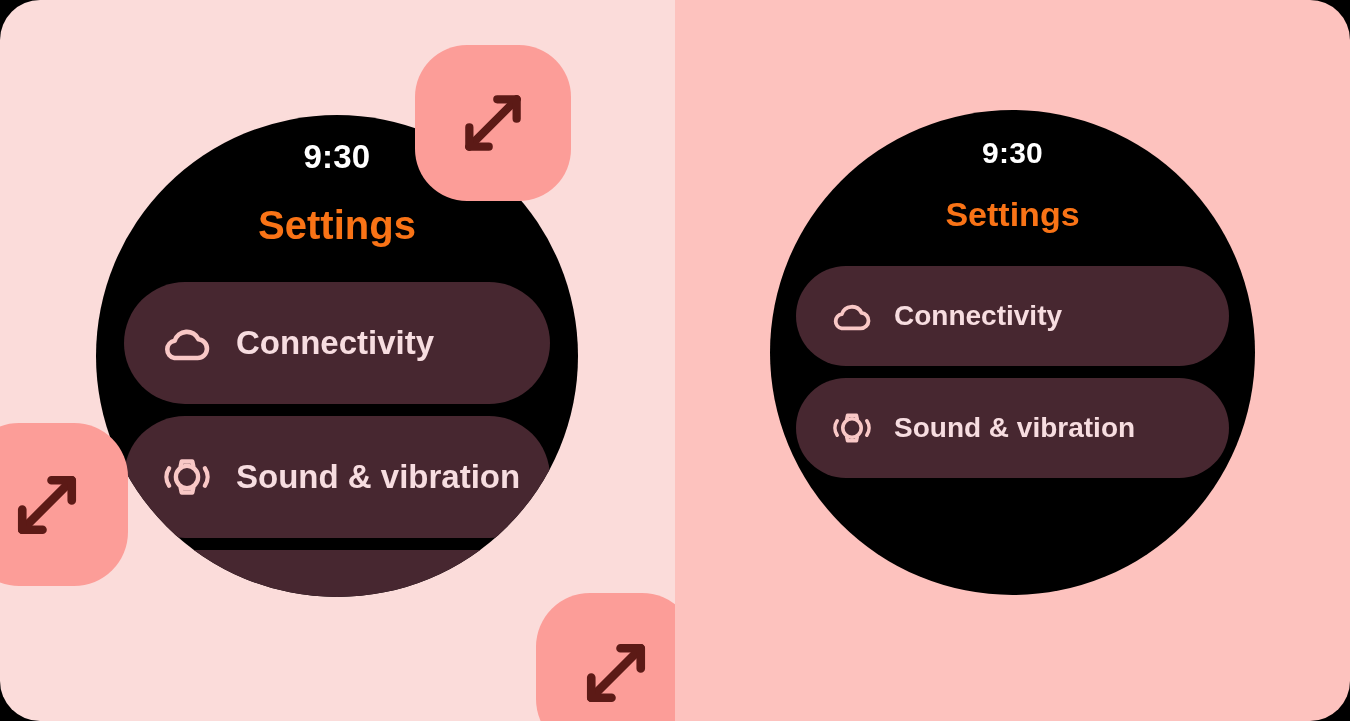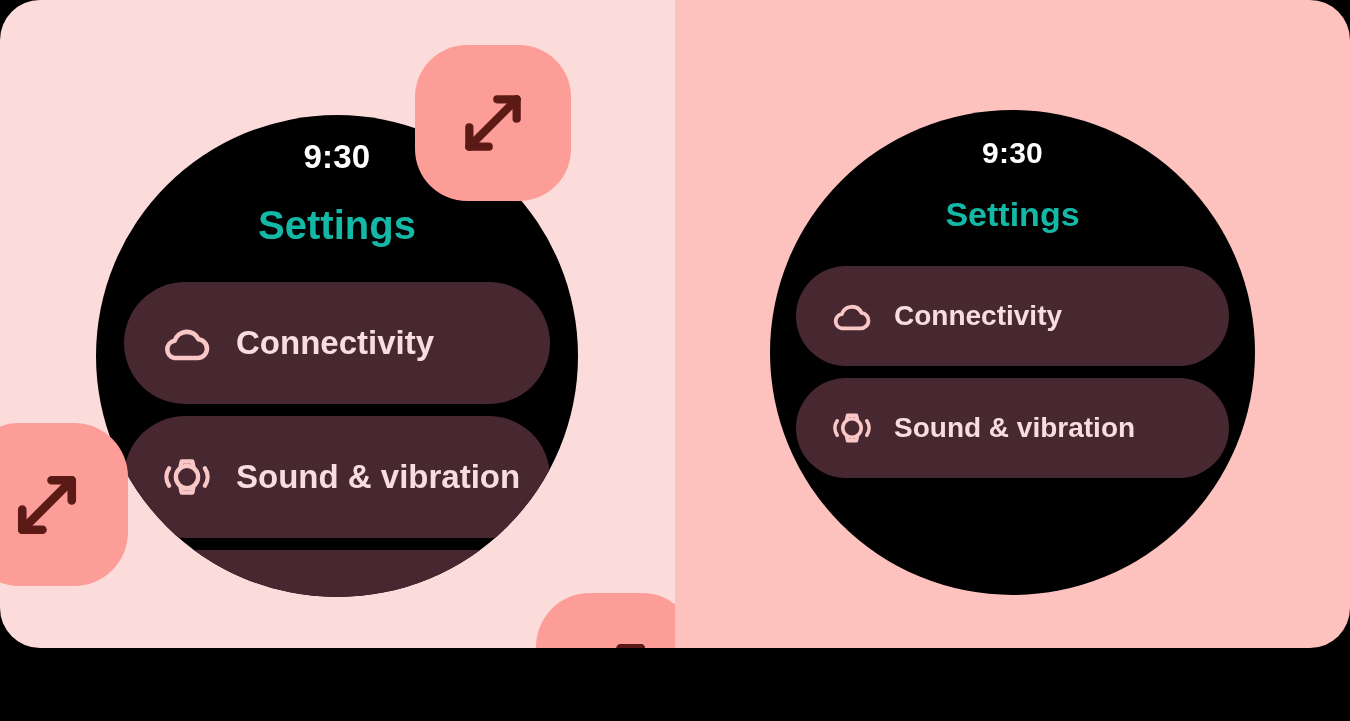--- a/index.html
+++ b/index.html
@@ -7,21 +7,21 @@
   html, body {
     width: 1350px;
     height: 721px;
     background: #000;
     overflow: hidden;
   }
 
   #page {
     position: relative;
     width: 1350px;
-    height: 648px;
+    height: 721px;
     border-radius: 40px;
     overflow: hidden;
     font-family: "Liberation Sans", sans-serif;
   }
 
   
   .panel {
     position: absolute;
     top: 0;
     height: 721px;
@@ -59,21 +59,21 @@
     left: 0; right: 0;
     text-align: center;
     color: #FFFFFF;
     font-weight: bold;
     letter-spacing: .2px;
   }
   .watch-title {
     position: absolute;
     left: 0; right: 0;
     text-align: center;
-    color: #14b8a6;
+    color: #f97316;
     font-weight: bold;
   }
 
   .item-list {
     position: absolute;
     left: 0; right: 0;
   }
   .list-item {
     position: relative;
     background: #472730;

